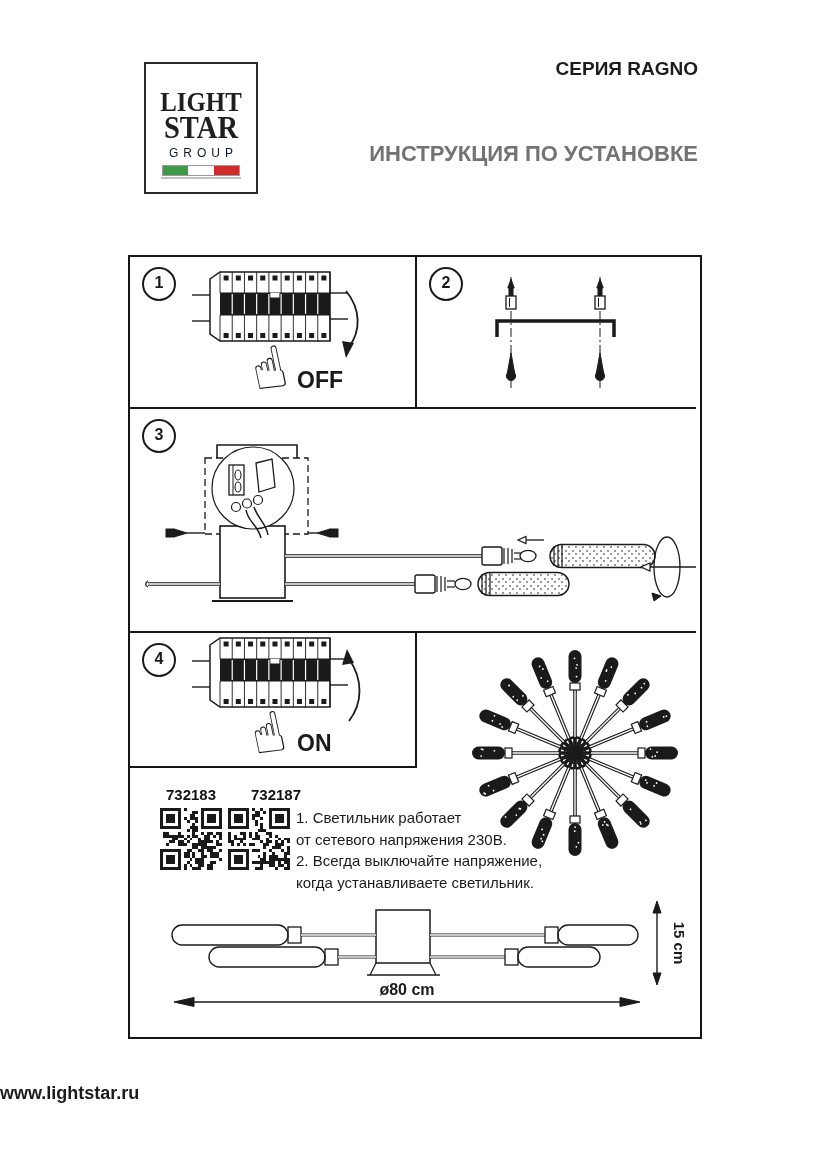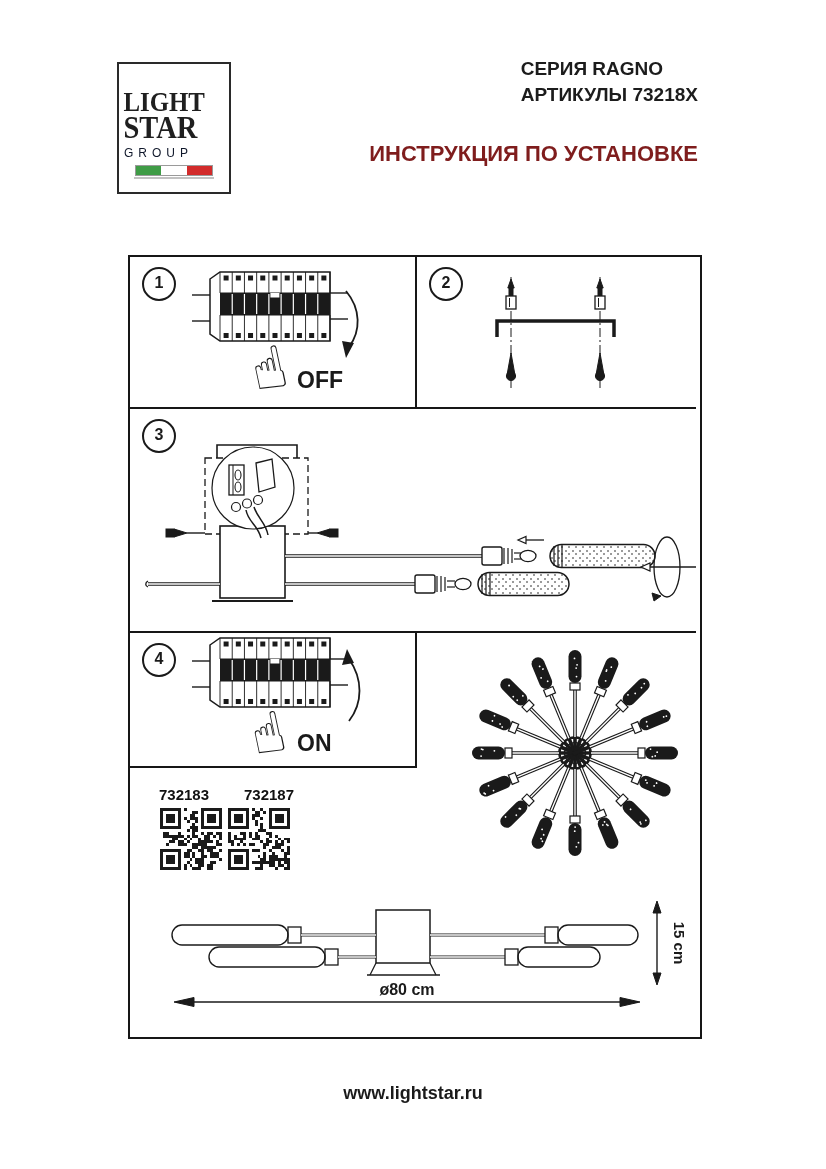--- a/index.html
+++ b/index.html
@@ -1,67 +1,66 @@
 <!DOCTYPE html>
 <html><head>
 <meta charset="utf-8">
 <style>
   html,body{margin:0;padding:0;}
   body{width:826px;height:1169px;background:#ffffff;position:relative;overflow:hidden;
        font-family:"Liberation Sans",sans-serif;color:#1a1a1a;}
   .abs{position:absolute;}
   
-  .logo-box{left:117px;top:62px;width:110px;height:128px;border:2px solid #2a2a2a;}
+  .logo-box{left:144px;top:62px;width:110px;height:128px;border:2px solid #2a2a2a;text-align:center;}
   .logo-light{margin-top:26px;font-family:"Liberation Serif",serif;font-weight:700;font-size:27px;
               line-height:24px;letter-spacing:0px;transform:scaleX(.92);color:#1f1f1f;}
   .logo-star{font-family:"Liberation Serif",serif;font-weight:700;font-size:31px;line-height:28px;
              transform:scaleX(.92);color:#1f1f1f;}
   .logo-group{margin-top:4px;font-size:12px;letter-spacing:5px;color:#0f172a;text-indent:5px;}
   .flag{margin:5px auto 0 auto;width:76px;height:9px;border:1px solid #9a9a9a;display:flex;}
   .flag div{flex:1;height:100%;}
   .flag-shadow{margin:1px auto 0 auto;width:80px;height:2px;background:#c2c2c2;}
   
-  .hdr-right{right:128px;top:56px;text-align:left;font-weight:700;font-size:19px;line-height:26px;color:#1c1c1c;}
-  .hdr-title{right:128px;top:141px;text-align:right;font-weight:700;font-size:22px;line-height:25px;color:#7f1d1d;}
+  .hdr-right{right:128px;top:56px;text-align:right;font-weight:700;font-size:19px;line-height:26px;color:#1c1c1c;}
+  .hdr-title{right:128px;top:141px;text-align:right;font-weight:700;font-size:22px;line-height:25px;color:#737373;}
   
   .main-box{left:128px;top:255px;width:570px;height:780px;border:2px solid #161616;}
   .row1{left:0;top:0;width:566px;height:150px;border-bottom:2px solid #161616;}
   .cell1{left:0;top:0;width:285px;height:150px;border-right:2px solid #161616;}
   .cell2{left:287px;top:0;width:279px;height:150px;}
   .row2{left:0;top:152px;width:566px;height:222px;border-bottom:2px solid #161616;}
   .row3{left:0;top:376px;width:566px;height:400px;}
   .step4cell{left:0;top:0;width:285px;height:133px;border-right:2px solid #161616;border-bottom:2px solid #161616;}
   .badge{width:30px;height:30px;border:2px solid #1a1a1a;border-radius:50%;
          font-size:16px;font-weight:700;text-align:center;line-height:27px;background:#fff;}
   
-  .qr-label{top:153px;width:64px;font-size:15px;font-weight:700;color:#111;}
+  .qr-label{top:153px;width:64px;text-align:center;font-size:15px;font-weight:700;color:#111;}
   .notes{left:166px;top:174px;font-size:15px;line-height:21.5px;color:#1b1b1b;}
   
-  .footer{left:0;top:1083px;width:826px;text-align:center;font-size:18px;font-weight:700;color:#1b1b1b;}
+  .footer{left:0;top:1083px;width:826px;font-size:18px;font-weight:700;color:#1b1b1b;}
   svg text{font-family:"Liberation Sans",sans-serif;}
   .handglyph{font-family:"DejaVu Sans",sans-serif;}
 </style>
 </head>
 <body>
 
 <div class="abs logo-box">
   <div class="logo-light">LIGHT</div>
   <div class="logo-star">STAR</div>
   <div class="logo-group">GROUP</div>
   <div class="flag">
     <div style="background:#3f9c46"></div>
       <div style="background:#ffffff"></div>
       <div style="background:#d22b2b"></div>
   </div>
   <div class="flag-shadow"></div>
 </div>
 
 <div class="abs hdr-right">
   <div>СЕРИЯ RAGNO</div>
-  <div>АРТИКУЛЫ 73218X</div>
 </div>
 <div class="abs hdr-title">
   <div>ИНСТРУКЦИЯ ПО УСТАНОВКЕ</div>
 </div>
 
 <div class="abs main-box">
 
   <div class="abs row1">
     <div class="abs cell1">
       <div class="abs badge" style="left:12px;top:10px;">
@@ -771,20 +770,26 @@
         <rect x="18" y="19" width="1" height="1" fill="#1a1a1a"></rect>
         <rect x="20" y="19" width="1" height="1" fill="#1a1a1a"></rect>
         <rect x="9" y="20" width="1" height="1" fill="#1a1a1a"></rect>
         <rect x="10" y="20" width="1" height="1" fill="#1a1a1a"></rect>
         <rect x="11" y="20" width="1" height="1" fill="#1a1a1a"></rect>
         <rect x="16" y="20" width="1" height="1" fill="#1a1a1a"></rect>
         <rect x="19" y="20" width="1" height="1" fill="#1a1a1a"></rect>
         <rect x="20" y="20" width="1" height="1" fill="#1a1a1a"></rect>
       </svg>
 
+    <div class="abs notes">
+      <div>1. Светильник работает</div>
+      <div>от сетевого напряжения 230В.</div>
+      <div>2. Всегда выключайте напряжение,</div>
+      <div>когда устанавливаете светильник.</div>
+    </div>
 
     <svg class="abs" style="left:0;top:263px;" width="566" height="137" viewBox="0 0 566 137">
       <g stroke="#1a1a1a" fill="none">
         <rect x="246" y="14" width="54" height="53" fill="#fff" stroke-width="1.5"></rect>
         <line x1="246" y1="67" x2="240" y2="79" stroke-width="1.2"></line>
         <line x1="300" y1="67" x2="306" y2="79" stroke-width="1.2"></line>
         <line x1="237" y1="79" x2="310" y2="79" stroke-width="1.5"></line>
 
         <rect x="42" y="29" width="116" height="20" rx="10" stroke-width="1.4"></rect>
         <rect x="158" y="31" width="13" height="16" stroke-width="1.3"></rect>

